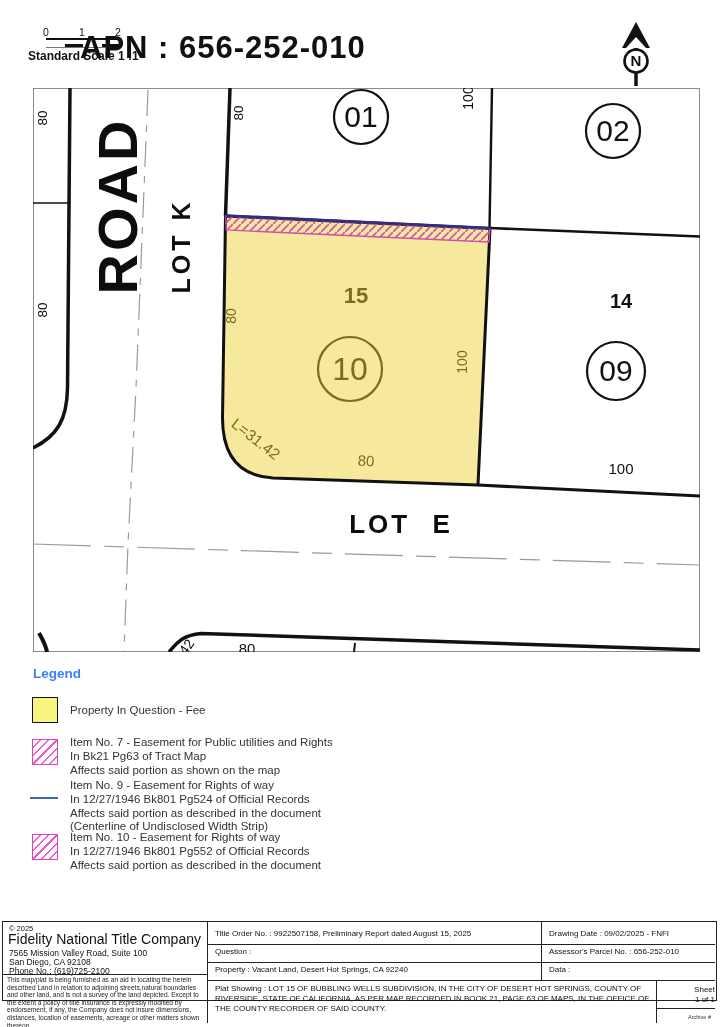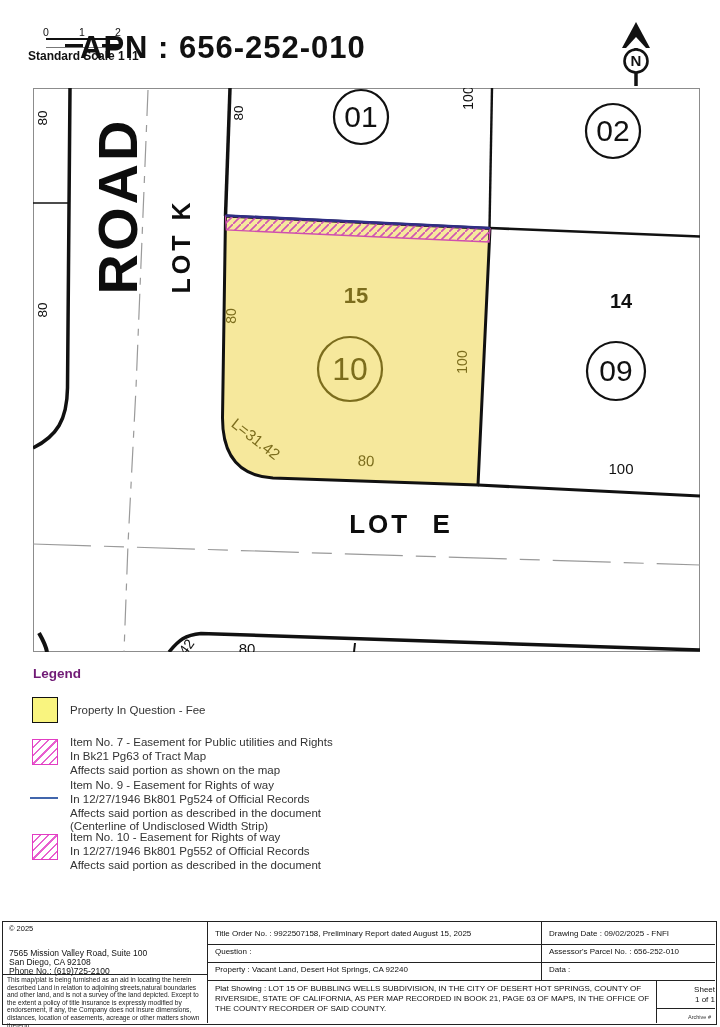--- a/index.html
+++ b/index.html
@@ -12,21 +12,21 @@
   #scalebar .tick{position:absolute;top:0;font-size:10.5px;}
   #bar{position:absolute;left:18px;top:12px;width:74px;height:7px;border-top:2px solid #111;border-bottom:1px solid #777;}
   #bar .seg{position:absolute;bottom:0;height:3.5px;width:18.5px;}
   #scale-label{position:absolute;left:0;top:23px;width:130px;font-weight:bold;font-size:12px;white-space:nowrap;}
   
   .leg-label{position:absolute;left:70px;font-size:11.5px;line-height:13.8px;color:#333;white-space:nowrap;}
   .sw{position:absolute;left:32px;width:26px;height:26px;box-sizing:border-box;}
   .sw-hatch{border:1.6px solid #e23cc3;
      background:repeating-linear-gradient(135deg,#fff 0 4.4px,#e860cf 4.4px 5.9px);}
   
-  #tb{left:2px;top:921px;width:715px;height:104px;border:1.5px solid #222;box-sizing:border-box;font-size:8px;color:#111;}
+  #tb{left:2px;top:921px;width:715px;height:80px;border:1.5px solid #222;box-sizing:border-box;font-size:8px;color:#111;}
   .tb-abs{position:absolute;}
   .vline{position:absolute;border-left:1px solid #222;}
   .hline{position:absolute;border-top:1px solid #222;}
   .cell{position:absolute;white-space:nowrap;font-size:8px;}
 </style>
 </head>
 <body>
 
 <div id="page">
 
@@ -107,21 +107,21 @@
     <text x="203" y="228" text-anchor="middle" font-size="14" fill="#7c6d1d" transform="rotate(-90 203 228)">80</text>
     <text x="434" y="274" text-anchor="middle" font-size="14" fill="#7c6d1d" transform="rotate(-90 434 274)">100</text>
     <text x="222" y="356" text-anchor="middle" font-size="15.5" fill="#7c6d1d" transform="rotate(38 222 352)">L=31.42</text>
     <text x="333" y="378" text-anchor="middle" font-size="15" fill="#7c6d1d" transform="rotate(3 333 374)">80</text>
     <text x="588" y="386" text-anchor="middle" font-size="15" fill="#111">100</text>
 
     <text x="214" y="566" text-anchor="middle" font-size="15" fill="#111">80</text>
     <text x="155" y="563" text-anchor="middle" font-size="14" fill="#111" transform="rotate(-55 155 560)">42</text>
   </svg>
 
-  <div class="abs" style="left:33px;top:666px;font-size:13.5px;font-weight:bold;color:#701a75">Legend</div>
+  <div class="abs" style="left:33px;top:666px;font-size:13.5px;font-weight:bold;color:#3b82f6">Legend</div>
 
   <div class="abs sw" style="top:697px;background:#f9f47f;border:1.5px solid #111"></div>
   <div class="leg-label" style="top:704px">
     <div>Property In Question - Fee</div>
   </div>
 
   <div class="abs sw sw-hatch" style="top:739px"></div>
   <div class="leg-label" style="top:736px">
     <div>Item No. 7 - Easement for Public utilities and Rights</div>
     <div>In Bk21 Pg63 of Tract Map</div>
@@ -148,20 +148,21 @@
     <div class="vline" style="left:204px;top:0;height:101px"></div>
     <div class="vline" style="left:538px;top:0;height:58px"></div>
     <div class="vline" style="left:653px;top:58px;height:43px"></div>
     <div class="hline" style="left:204px;top:22px;width:508px"></div>
     <div class="hline" style="left:204px;top:40px;width:508px"></div>
     <div class="hline" style="left:204px;top:58px;width:508px"></div>
     <div class="hline" style="left:0;top:52px;width:204px"></div>
     <div class="hline" style="left:653px;top:86px;width:59px"></div>
 
     <div class="cell" style="left:6px;top:2px;font-size:7.5px">© 2025</div>
+    <div class="cell" style="left:5px;top:9px;font-size:14px">Fidelity National Title Company</div>
     <div class="cell" style="left:6px;top:25.5px;font-size:8.5px">7565 Mission Valley Road, Suite 100</div>
     <div class="cell" style="left:6px;top:35px;font-size:8.5px">San Diego, CA 92108</div>
     <div class="cell" style="left:6px;top:44px;font-size:8.5px">Phone No.: (619)725-2100</div>
     <div class="tb-abs" style="left:4px;top:54px;width:198px;font-size:6.6px;line-height:7.6px;color:#222">This map/plat is being furnished as an aid in locating the herein described Land in relation to adjoining streets,natural boundaries and other land, and is not a survey of the land depicted. Except to the extent a policy of title insurance is expressly modified by endorsement, if any, the Company does not insure dimensions, distances, location of easements, acreage or other matters shown thereon.</div>
 
     <div class="cell" style="left:212px;top:6.5px">Title Order No. : 9922507158, Preliminary Report dated August 15, 2025</div>
     <div class="cell" style="left:212px;top:25px">Question :</div>
     <div class="cell" style="left:212px;top:43px">Property : Vacant Land, Desert Hot Springs, CA 92240</div>
     <div class="tb-abs" style="left:212px;top:62px;width:436px;font-size:8px;line-height:9.8px;white-space:normal">Plat Showing : LOT 15 OF BUBBLING WELLS SUBDIVISION, IN THE CITY OF DESERT HOT SPRINGS, COUNTY OF RIVERSIDE, STATE OF CALIFORNIA, AS PER MAP RECORDED IN BOOK 21, PAGE 63 OF MAPS, IN THE OFFICE OF THE COUNTY RECORDER OF SAID COUNTY.</div>
 

